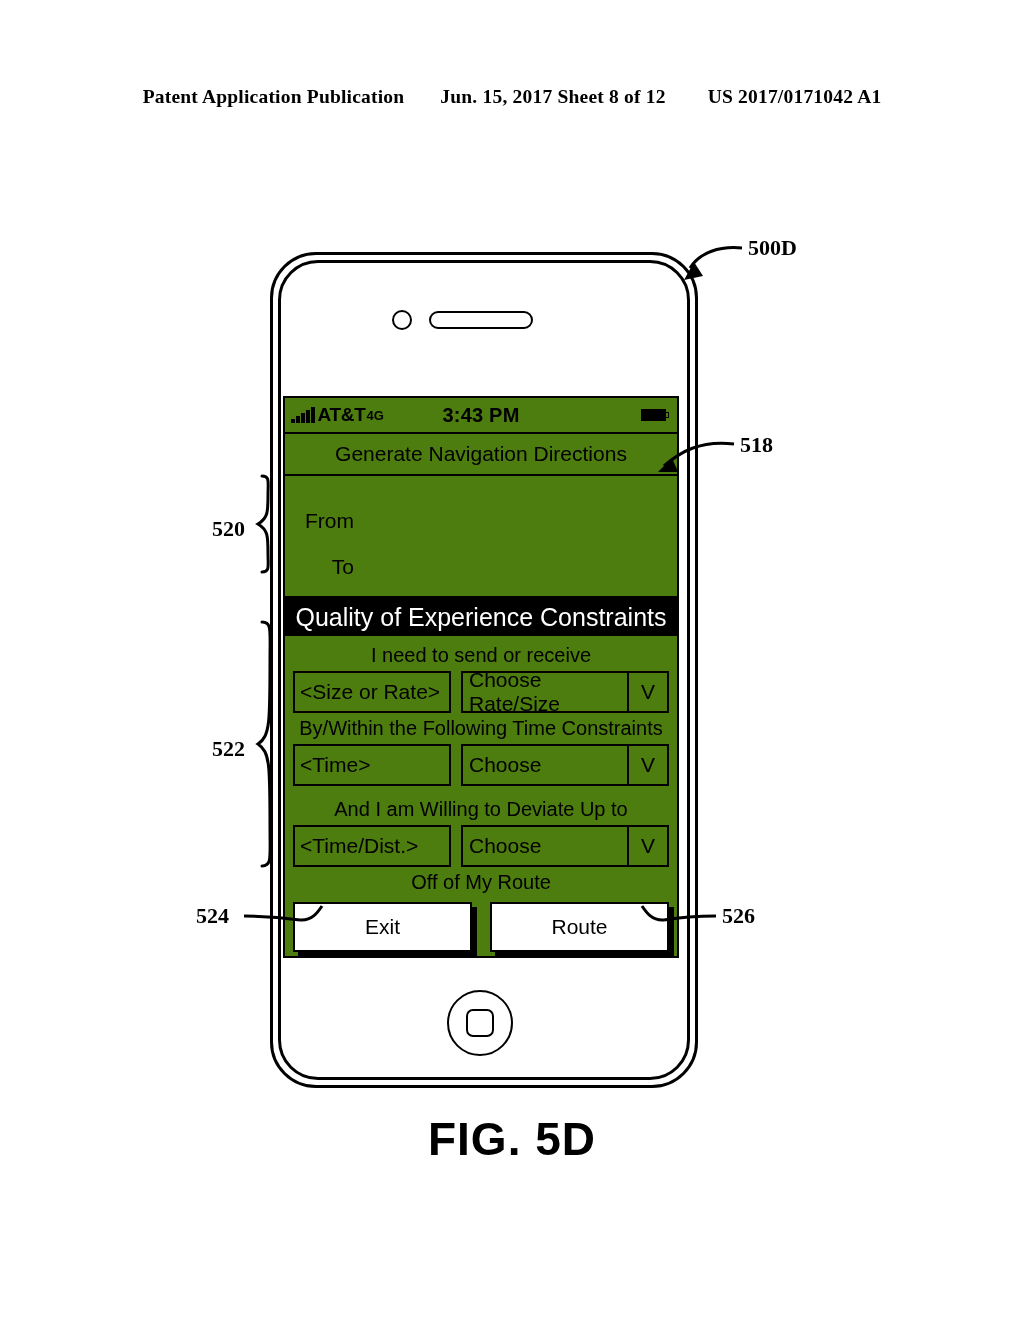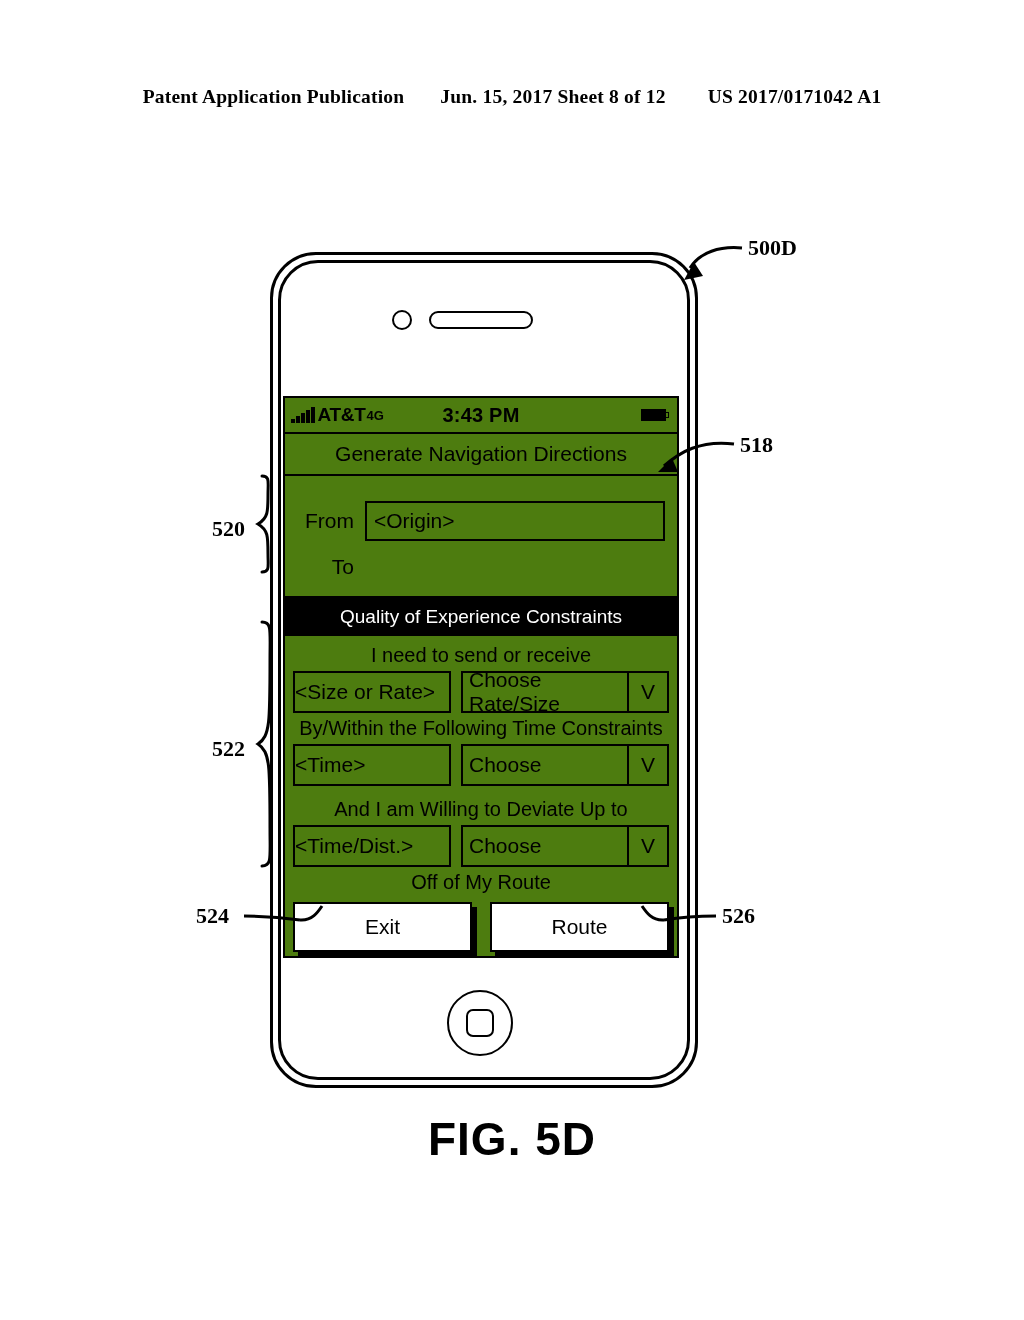--- a/index.html
+++ b/index.html
@@ -219,21 +219,21 @@
   }
 
   
   .qoe-bar {
     background: #000;
     color: #fff;
     height: 38px;
     display: flex;
     align-items: center;
     justify-content: center;
-    font-size: 19px;
+    font-size: 25px;
     flex: none;
   }
 
   
   .constraints {
     flex: 1;
     padding: 4px 8px 0 8px;
     box-sizing: border-box;
     display: flex;
     flex-direction: column;
@@ -250,20 +250,21 @@
     gap: 10px;
     height: 42px;
   }
   .value-box {
     width: 158px;
     height: 42px;
     border: 2px solid #000;
     box-sizing: border-box;
     display: flex;
     align-items: center;
+    padding-left: 5px;
     font-size: 21px;
   }
   .select-box {
     flex: 1;
     height: 42px;
     border: 2px solid #000;
     box-sizing: border-box;
     display: flex;
     align-items: stretch;
   }
@@ -372,21 +373,20 @@
     </span>
   </div>
 
   <div class="title-bar">
     <span>Generate Navigation Directions</span>
   </div>
 
   <div class="endpoints">
     <div class="field-row">
       <span class="field-label">From</span>
-      <div class="field-box">&lt;Origin&gt;</div>
     </div>
     <div class="field-row">
       <span class="field-label">To</span>
     </div>
   </div>
 
   <div class="qoe-bar">
     <span>Quality of Experience Constraints</span>
   </div>
 

